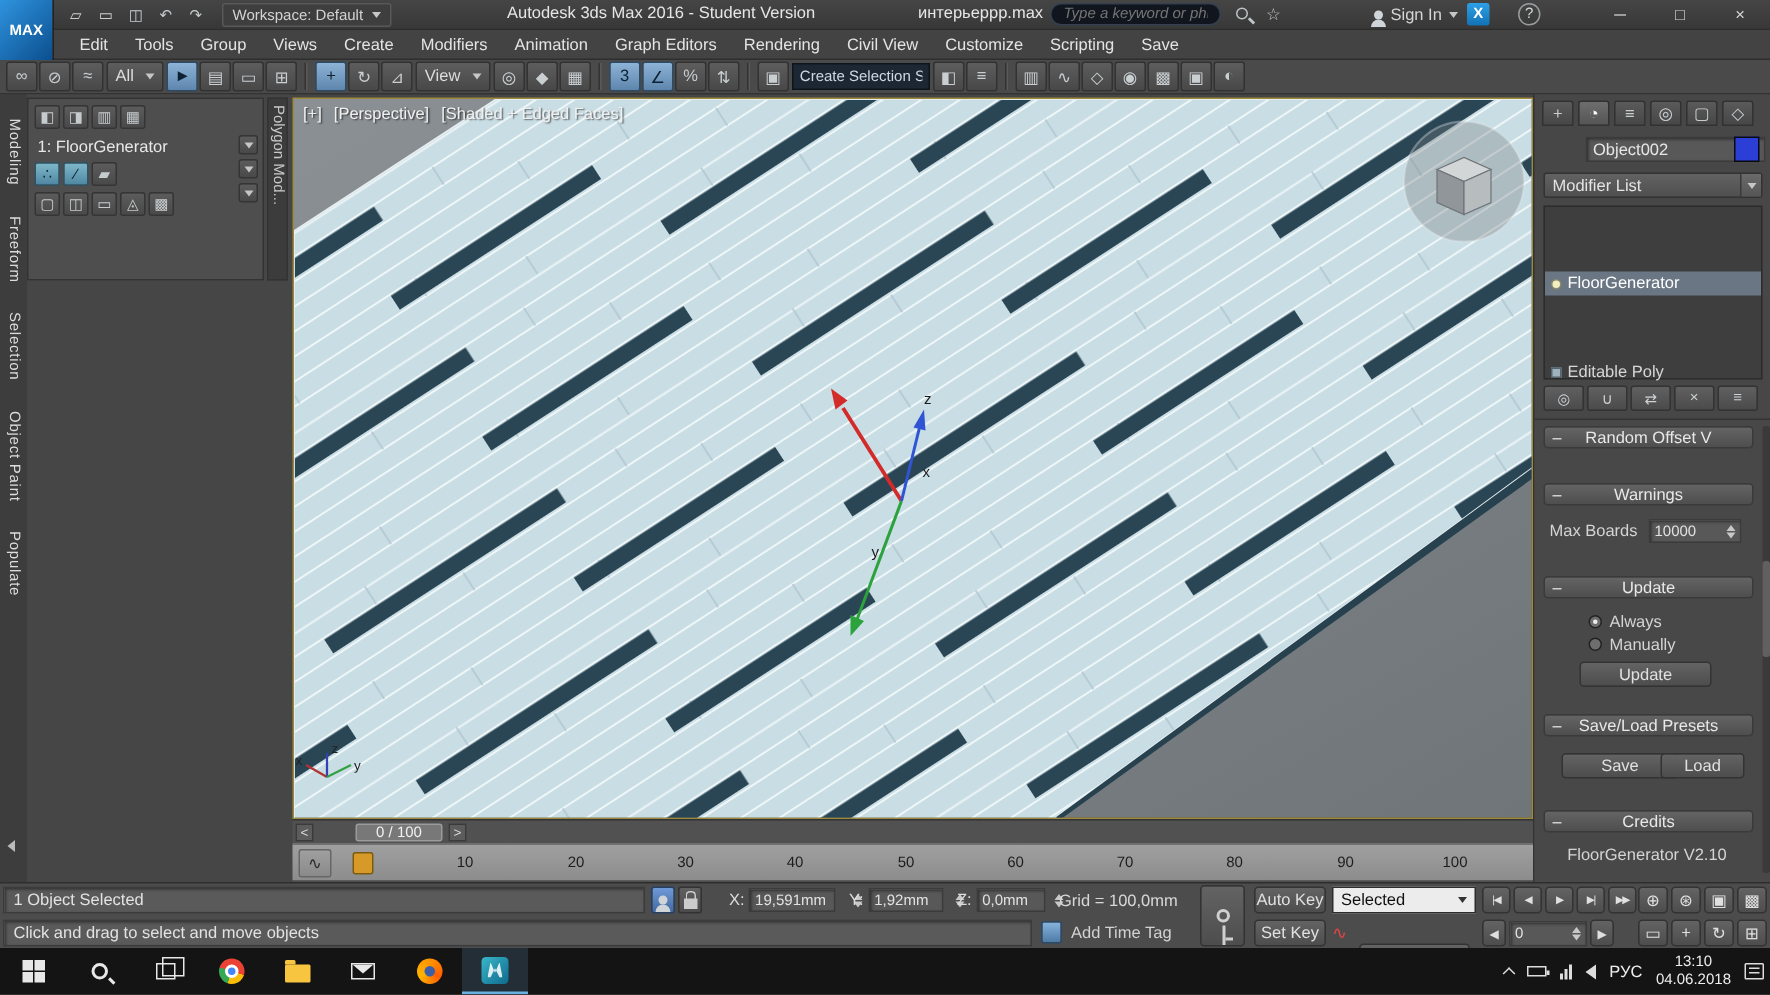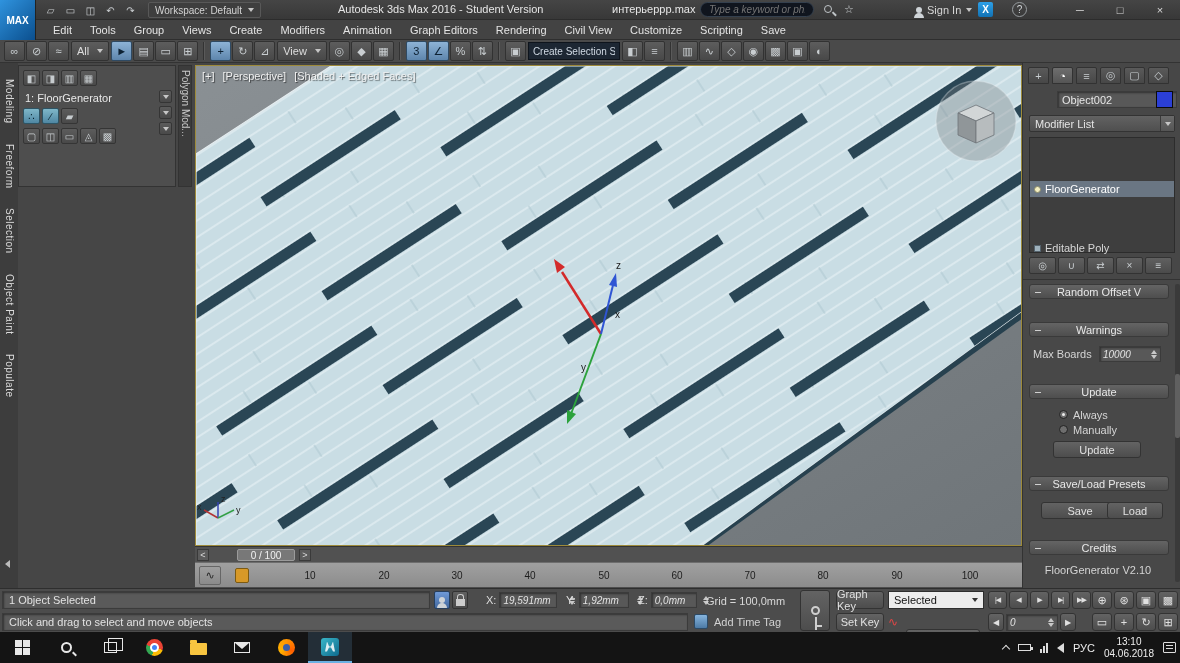--- a/index.html
+++ b/index.html
@@ -118,21 +118,21 @@
   .poly-icon{width:7px;height:7px;background:#9fb2bd;border:1px solid #55636d;}
   .stack-btns{position:absolute;left:6px;top:194px;display:flex;gap:2px;}
   .stk-btn{width:27px;height:17px;display:flex;align-items:center;justify-content:center;background:linear-gradient(#606060,#4b4b4b);
     border:1px solid #333;border-radius:2px;color:#ccd1d4;font-size:10px;}
   .ro-area{position:absolute;left:0;top:216px;width:158px;height:309px;background:#484848;border-top:1px solid #333;}
   .ro-hdr{position:absolute;left:6px;width:140px;height:15px;background:linear-gradient(#646464,#4e4e4e);
     border:1px solid #3a3a3a;border-radius:3px;color:#e8e8e8;font-size:11px;display:flex;align-items:center;justify-content:center;}
   .ro-hdr i{position:absolute;left:5px;top:7px;width:6px;height:1px;background:#d0d0d0;}
   .ro-label{font-size:11px;color:#d4d4d4;}
   .num-field{height:16px;background:#585858;border:1px solid #3b3b3b;box-shadow:inset 1px 1px 2px rgba(0,0,0,.45);
-    color:#e2e2e2;font-size:10px;display:flex;align-items:center;padding:0 3px;gap:18px;font-style:italic;}
+    color:#e2e2e2;font-size:10px;display:flex;align-items:center;padding:0 3px;gap:18px;}
   .spin{display:flex;flex-direction:column;justify-content:center;margin-left:auto;gap:1px;}
   .spin i{width:0;height:0;border-left:3px solid transparent;border-right:3px solid transparent;border-bottom:4px solid #c8c8c8;}
   .spin i.dn{border-bottom:none;border-top:4px solid #c8c8c8;}
   .btn{background:linear-gradient(#636363,#4d4d4d);border:1px solid #333;border-radius:3px;color:#e0e0e0;
     display:flex;align-items:center;justify-content:center;font-size:11px;}
   .radio{width:9px;height:9px;border-radius:50%;border:1px solid #222;background:#6e6e6e;position:relative;display:inline-block;}
   .radio.checked:after{content:'';position:absolute;inset:2px;background:#ececec;border-radius:50%;}
   .ro-scroll{position:absolute;right:1px;top:4px;width:5px;height:298px;background:#3a3a3a;border-radius:2px;}
   .ro-thumb{position:absolute;right:0;top:90px;width:5px;height:64px;background:#606060;border-radius:2px;}
 
@@ -574,21 +574,21 @@
             <i></i>
             <i class="dn"></i>
           </span>
       </div>
     </div>
     <div class="grid-label">Grid = 100,0mm</div>
 
     <div class="btn setkey-tall">
         <span class="key-icon"></span>
       </div>
-    <div class="btn autokey">Graph Key</div>
+    <div class="btn autokey">Auto Key</div>
     <div class="sel-combo">
       <span>Selected</span>
         <i class="dd-arrow dark"></i>
     </div>
     <div class="playback">
         <span class="pb-btn btn">|◀</span>
         <span class="pb-btn btn">◀</span>
         <span class="pb-btn btn">▶</span>
         <span class="pb-btn btn">▶|</span>
         <span class="pb-btn btn">▶▶</span>

